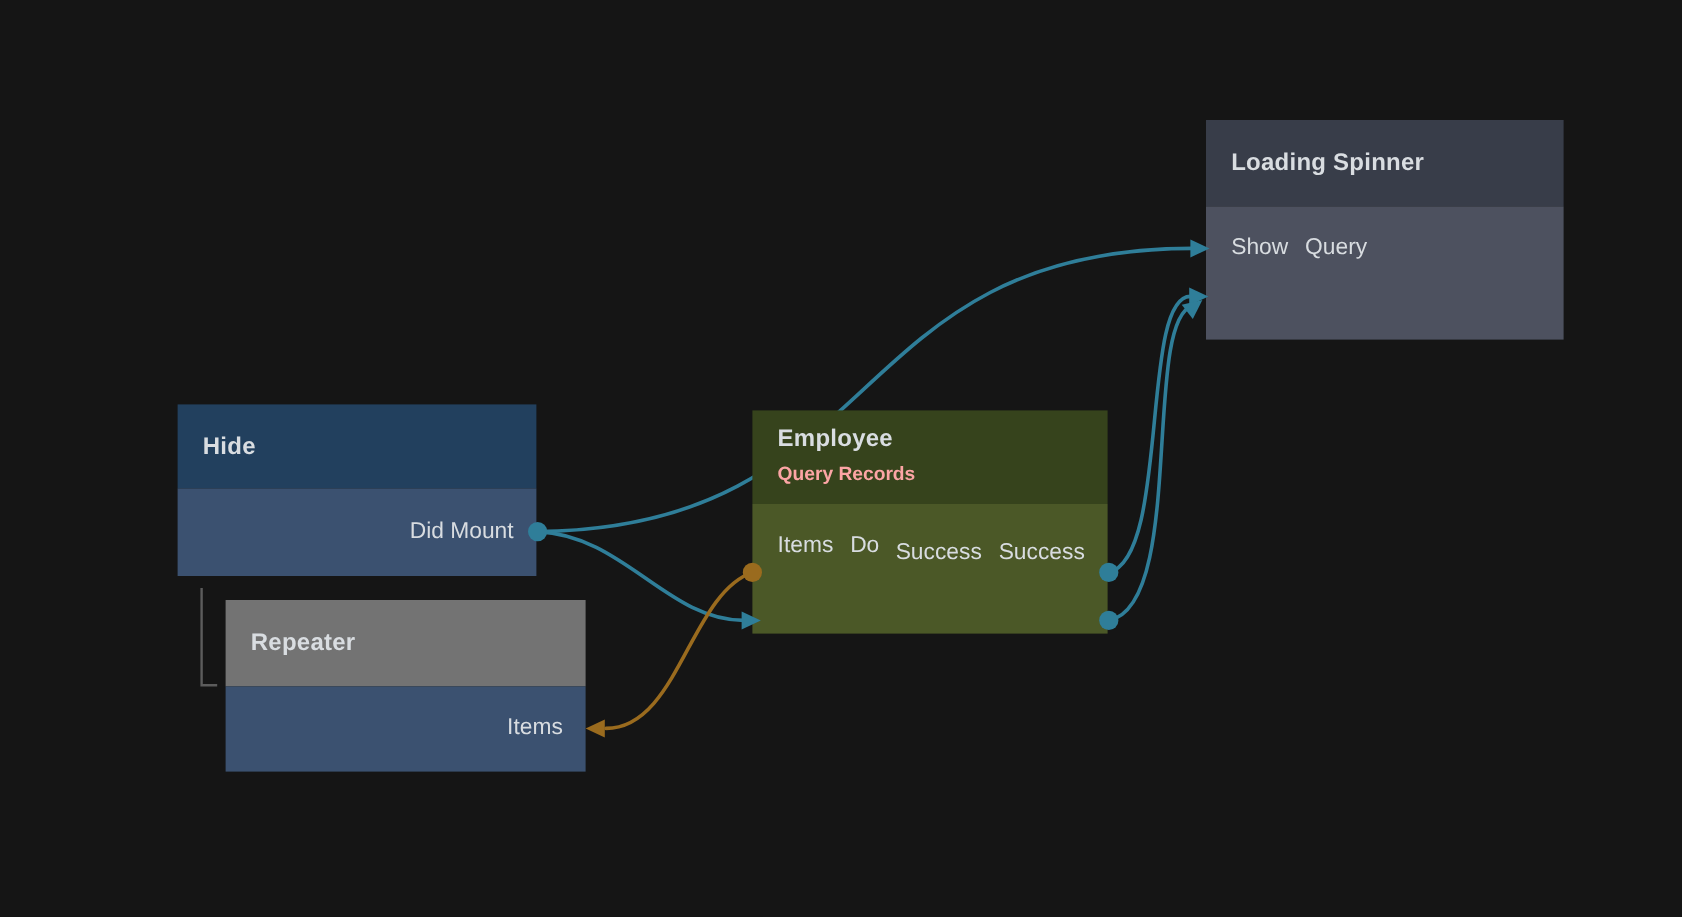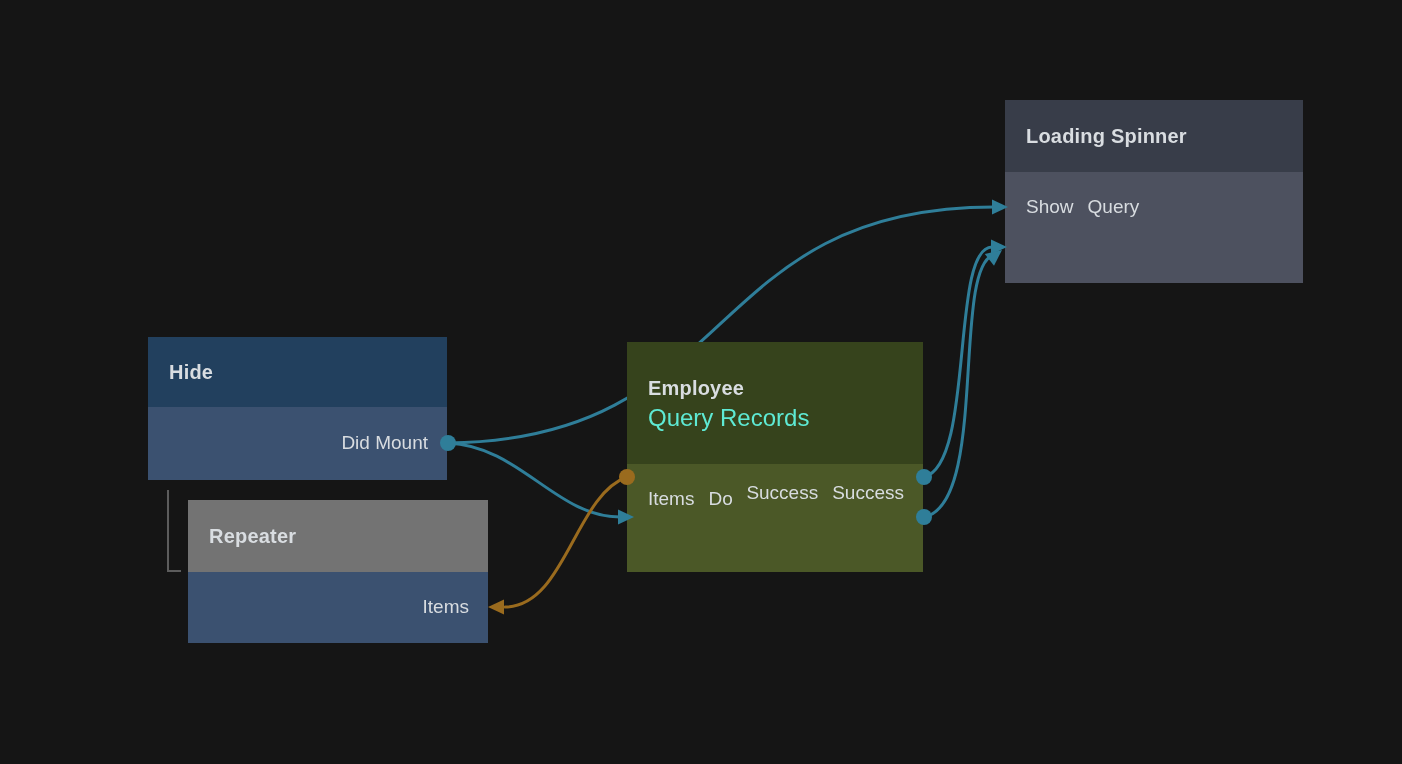--- a/index.html
+++ b/index.html
@@ -33,23 +33,23 @@
     box-sizing: border-box;
   }
   .node-title {
     font-size: 20px;
     font-weight: 700;
     color: #d9dde1;
     line-height: 29px;
     letter-spacing: 0.2px;
   }
   .node-subtitle {
-    font-size: 24px;
-    font-weight: 400;
-    color: #5eead4;
+    font-size: 16px;
+    font-weight: 700;
+    color: #fca5a5;
     line-height: 29px;
   }
   .node-body {
     position: relative;
     box-sizing: border-box;
   }
   .port-col {
     position: absolute;
     top: 0;
     display: flex;
@@ -95,30 +95,30 @@
       <div class="node-title">Repeater</div>
     </div>
     <div class="node-body" style="height: 71px; background-color: rgb(59, 81, 112);">
       <div class="port-col right" style="padding-top:22px">
         <div class="port-label">Items</div>
       </div>
     </div>
   </div>
 
   <div class="node" style="left:627px; top:342px; width:296px; height:208px">
-    <div class="node-header" style="height: 122px; background-color: rgb(54, 67, 28);">
+    <div class="node-header" style="height: 78px; background-color: rgb(54, 67, 28);">
       <div class="node-title">Employee</div>
       <div class="node-subtitle">Query Records</div>
     </div>
     <div class="node-body" style="height: 108px; background-color: rgb(75, 88, 39);">
       <div class="port-col left" style="padding-top:22px">
         <div class="port-label">Items</div>
         <div class="port-label">Do</div>
       </div>
-      <div class="port-col right" style="padding-top:16px">
+      <div class="port-col right" style="padding-top:28px">
         <div class="port-label">Success</div>
         <div class="port-label">Success</div>
       </div>
     </div>
   </div>
 
   <div class="node" style="left:1005px; top:100px; width:298px; height:183px">
     <div class="node-header" style="height: 72px; background-color: rgb(56, 61, 73);">
       <div class="node-title">Loading Spinner</div>
     </div>

